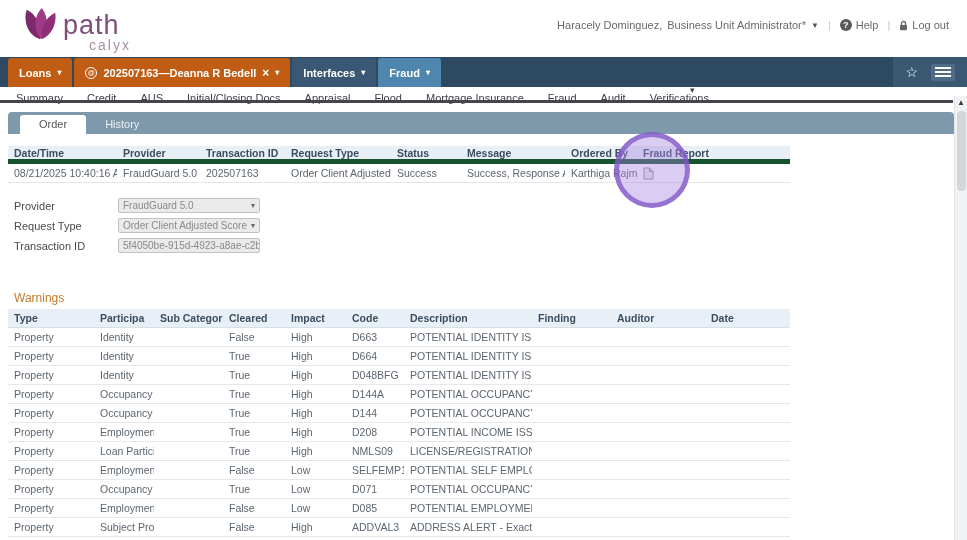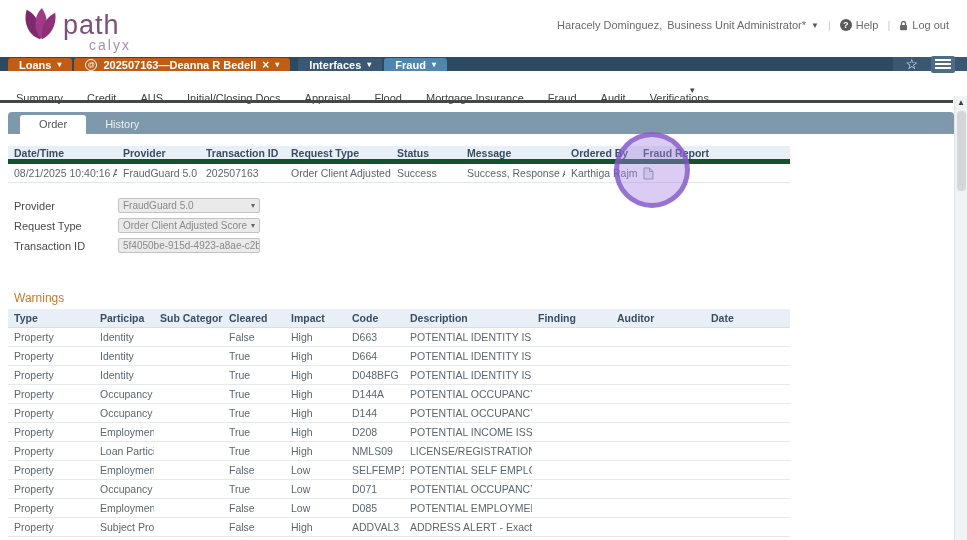--- a/index.html
+++ b/index.html
@@ -18,24 +18,24 @@
   .brand { position:absolute; left:22px; top:5px; display:flex; align-items:flex-start; }
   .brand-text { font-size:27px; color:#7d4f79; letter-spacing:1px; line-height:40px; }
   .brand-sub { font-size:14px; color:#a98fa6; letter-spacing:2px; display:block; margin:-8px 0 0 26px; }
   .user-area { position:absolute; right:18px; top:19px; display:flex; align-items:center; gap:9px; font-size:11px; color:#6a6a6a; }
   .user-menu { display:flex; align-items:center; gap:5px; cursor:pointer; }
   .sep { color:#c9c9c9; }
   .chev { font-size:8px; color:#555; }
   .icon-btn { display:flex; align-items:center; gap:4px; cursor:pointer; }
   .q-icon { width:12px; height:12px; border-radius:50%; background:#5a5a5a; color:#fff; font-size:9px; line-height:12px; text-align:center; font-weight:bold; }
   
-  .main-nav { position:absolute; top:57px; left:0; right:0; height:14px; background:var(--nav-dark); display:flex; align-items:stretch; padding-left:8px; }
+  .main-nav { position:absolute; top:57px; left:0; right:0; height:30px; background:var(--nav-dark); display:flex; align-items:stretch; padding-left:8px; }
   .nav-tab { display:flex; align-items:center; gap:6px; padding:0 11px; margin:1px 2px 0 0; border-radius:3px 3px 0 0; font-size:11px; font-weight:bold; color:#fff; cursor:pointer; white-space:nowrap; }
   .nav-tab.orange { background:var(--accent-orange); }
-  .nav-tab.interfaces { background:var(--nav-interfaces); margin-left:6px; }
+  .nav-tab.interfaces { background:var(--nav-interfaces); }
   .nav-tab.fraud { background:var(--nav-fraud); }
   .loan-circle { width:12px; height:12px; border:1px solid #fff; border-radius:50%; font-size:7px; line-height:10px; text-align:center; font-weight:normal; }
   .x-icon { font-size:12px; font-weight:bold; }
   .nav-right { margin-left:auto; background:#3a5872; display:flex; align-items:center; gap:13px; padding:0 12px; }
   .star-icon { color:#fff; font-size:14px; cursor:pointer; }
   .burger { width:24px; height:17px; background:#4e6c86; border-radius:2px; display:flex; flex-direction:column; justify-content:center; gap:2px; padding:0 4px; cursor:pointer; }
   .burger i { display:block; height:2px; background:#fff; }
   
   .subnav { position:absolute; top:83px; left:0; right:14px; height:30px; display:flex; align-items:center; padding-left:4px; font-size:11px; color:#3f3f3f; }
   .subnav-item { padding:0 12px; cursor:pointer; white-space:nowrap; }

